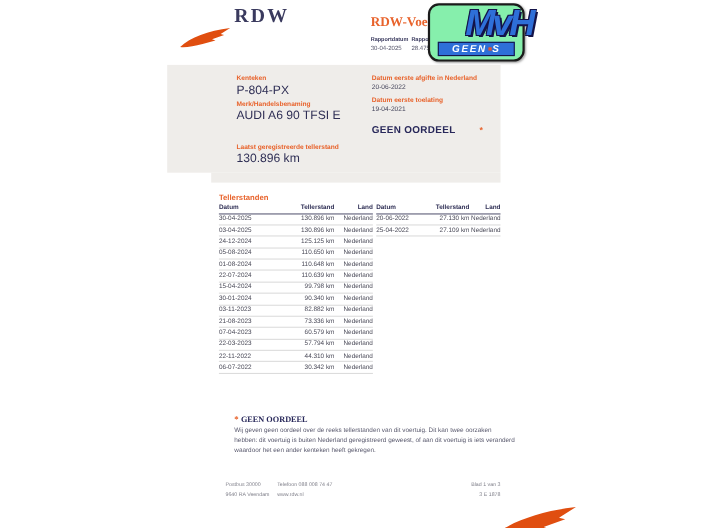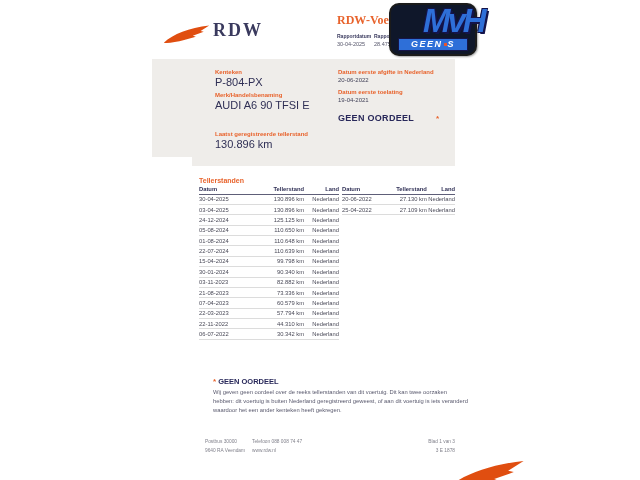--- a/index.html
+++ b/index.html
@@ -4,27 +4,27 @@
 <style>
   * { margin:0; padding:0; box-sizing:border-box; }
   html,body { background:#fff; }
   .page {
     position:relative; width:640px; height:480px; background:#ffffff;
     font-family:"Liberation Sans", sans-serif; overflow:hidden; color:#2F2F55;
   }
   .abs { position:absolute; }
 
   
-  .rdw-wordmark { left:213px; top:20px; font-family:"Liberation Serif", serif; font-size:18px; font-weight:600; letter-spacing:2px; color:#3A3A5E; }
+  .rdw-wordmark { left:213px; top:4px; font-family:"Liberation Serif", serif; font-size:18px; font-weight:600; letter-spacing:2px; color:#3A3A5E; }
   .doc-title { left:337px; top:13px; font-family:"Liberation Serif", serif; font-size:12px; font-weight:bold; color:#E8632C; white-space:nowrap; }
   .rpt-label { font-size:5px; font-weight:bold; color:#3A3A5E; white-space:nowrap; }
   .rpt-value { font-size:5.5px; color:#55556A; white-space:nowrap; }
 
   
-  .badge { left:389px; top:3px; width:88px; height:53px; background:#0f172a; border:2.5px solid #1b1b1b; border-radius:10px; z-index:30; box-shadow:1px 1px 2px rgba(0,0,0,.35);padding-left:32px; }
+  .badge { left:389px; top:3px; width:88px; height:53px; background:#86efac; border:2.5px solid #1b1b1b; border-radius:10px; z-index:30; box-shadow:1px 1px 2px rgba(0,0,0,.35);padding-left:32px; }
   .badge-mvh {
     margin-top:-1px; text-align:center; font-style:italic; font-weight:bold; font-size:33px; line-height:1.05;
     color:#2E6FD8; letter-spacing:-3px;
     text-shadow:-1px -1px 0 #14144a, 1px -1px 0 #14144a, -1px 1px 0 #14144a, 2px 2px 0 #14144a;
   }
   .badge-banner {
     position:absolute; left:7px; right:7px; bottom:3px; height:13px; background:#2E6FD8; border:1.5px solid #15154a;
     color:#fff; font-style:italic; font-weight:bold; font-size:9px; letter-spacing:1.5px; text-align:center; line-height:10px;
   }
   .apos-dot { display:inline-block; width:3px; height:3px; background:#E8542C; margin:0 1px; vertical-align:middle; }
@@ -43,21 +43,21 @@
   .tbl { font-size:5.8px; color:#4A4A58; }
   .tbl-left { left:199px; top:186px; width:140px; }
   .tbl-right { left:342px; top:186px; width:113px; }
   .thead { display:flex; font-weight:bold; color:#2F2F55; border-bottom:1px solid #5E5E78; padding-bottom:1.5px; }
   .trow { display:flex; border-bottom:0.5px solid #DCDCDC; padding:1.7px 0; }
   .c0 { width:40%; text-align:left; }
   .c1 { width:35%; text-align:right; }
   .c2 { width:25%; text-align:right; }
 
   
-  .note-title { left:213px; top:377px; font-size:7.5px; font-weight:bold; color:#28285A; }
+  .note-title { left:213px; top:377px; font-size:7.5px; font-weight:bold; color:#28285A;font-family:Liberation Serif, serif; }
   .note-title .oordeel-mark { margin-right:2px; }
   .note-body { left:213px; top:388px; width:256px; font-size:5.8px; line-height:1.55; color:#5A5A6E; }
 
   
   .foot { font-size:4.8px; line-height:1.8; color:#82828C; white-space:nowrap; }
   .foot-a { left:205px; top:438px; }
   .foot-b { left:252px; top:438px; }
   .foot-c { left:395px; top:438px; width:60px; text-align:right; }
 
   .wing-bottom { left:441px; top:456px; width:84px; height:42px; }

